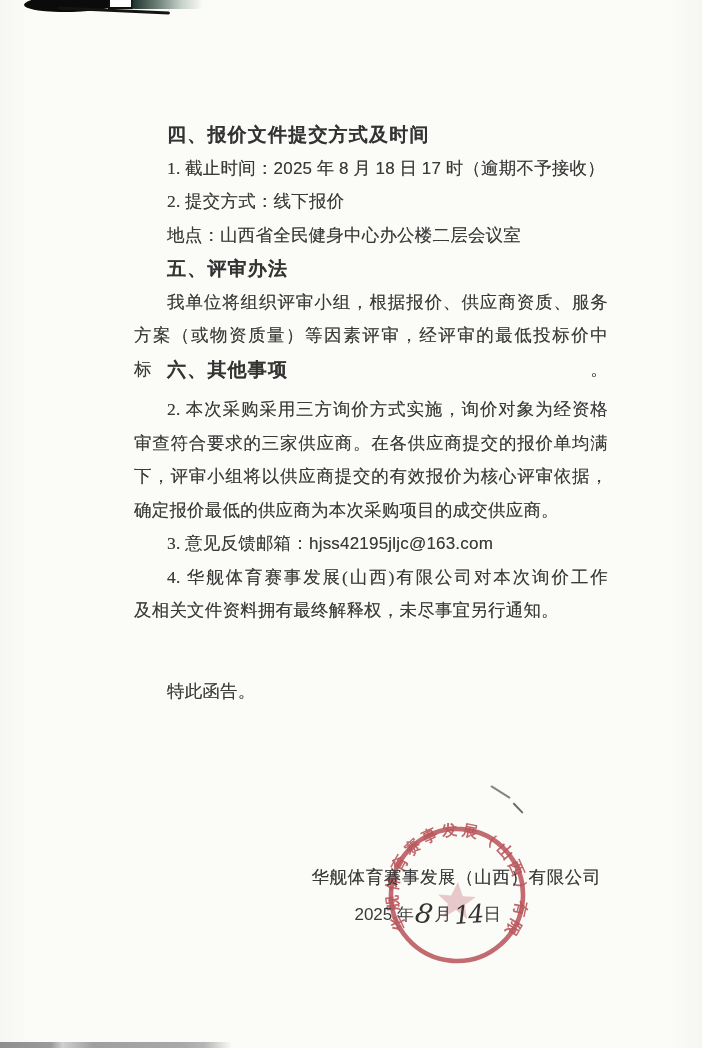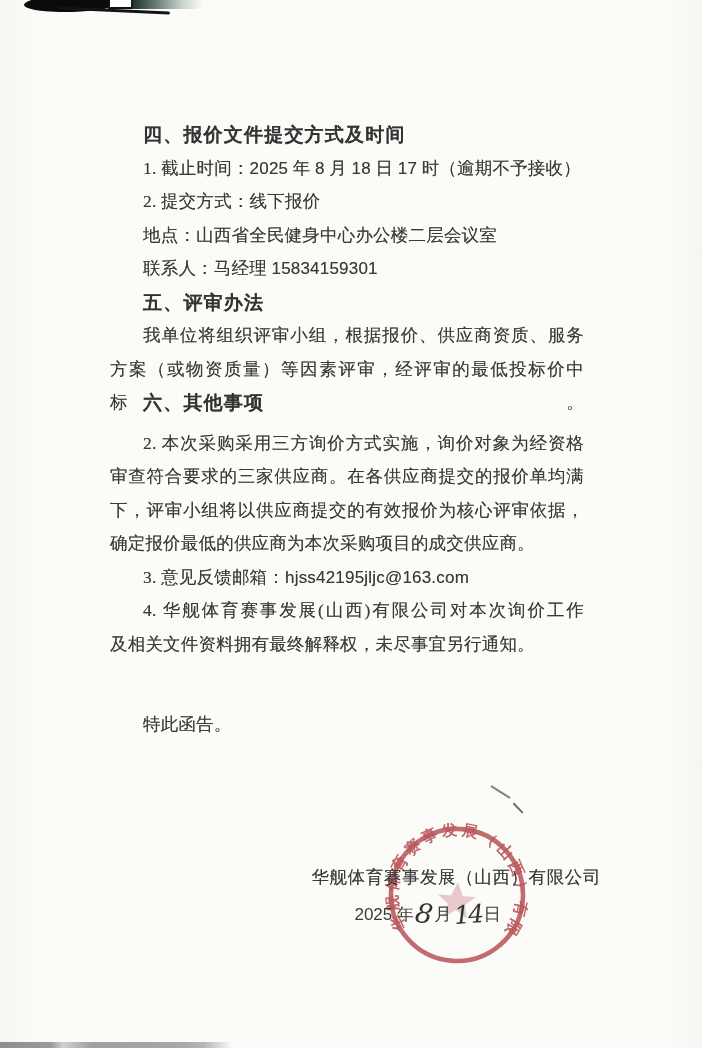--- a/index.html
+++ b/index.html
@@ -10,21 +10,21 @@
     font-family:"Liberation Serif","DejaVu Serif",serif;
     color:#3a3a3a;
   }
   .page::after{
     content:"";position:absolute;inset:0;pointer-events:none;
     background:
       radial-gradient(130% 105% at 50% 45%, rgba(0,0,0,0) 72%, rgba(0,0,0,0.025) 100%),
       linear-gradient(90deg, rgba(0,0,0,0.018), rgba(0,0,0,0) 5%, rgba(0,0,0,0) 95%, rgba(0,0,0,0.022));
   }
   
-  .text-column{position:absolute;left:110px;top:118px;width:474px;z-index:3;}
+  .text-column{position:absolute;left:134px;top:118px;width:474px;z-index:3;}
   .line{
     height:33.5px;line-height:33.5px;font-size:17.5px;letter-spacing:0.2px;
     white-space:nowrap;
     text-shadow:0 0 0.5px rgba(58,58,58,0.55);
   }
   .line.fill{white-space:normal;text-align:justify;text-align-last:justify;}
   .line.indent{padding-left:33px;}
   .line.heading{
     font-family:"DejaVu Sans","Liberation Sans",sans-serif;
     font-weight:700;font-size:19px;letter-spacing:1.2px;color:#333;
@@ -84,21 +84,20 @@
         <textPath href="#seal-arc" startOffset="0" textLength="300">华舰体育赛事发展（山西）有限公司</textPath>
       </text>
     </svg>
   </div>
 
   <div class="text-column">
       <div class="line heading indent line-section4-heading">四、报价文件提交方式及时间</div>
       <div class="line body indent line-deadline-line"><span>1. 截止时间：</span><span class="num">2025</span><span> 年 </span><span class="num">8</span><span> 月 </span><span class="num">18</span><span> 日 </span><span class="num">17</span><span> 时（逾期不予接收）</span></div>
       <div class="line body indent line-submit-method-line">2. 提交方式：线下报价</div>
       <div class="line body indent line-location-line">地点：山西省全民健身中心办公楼二层会议室</div>
-      <div class="line body indent line-contact-line"><span>联系人：马经理 </span><span class="num">15834159301</span></div>
       <div class="line heading indent line-section5-heading">五、评审办法</div>
       <div class="line body indent fill line-review-line-1">我单位将组织评审小组，根据报价、供应商资质、服务</div>
       <div class="line body fill line-review-line-2">方案（或物资质量）等因素评审，经评审的最低投标价中标。</div>
       <div class="line heading indent line-section6-heading">六、其他事项</div>
       <div class="line body indent fill line-other-2-line-1">2. 本次采购采用三方询价方式实施，询价对象为经资格</div>
       <div class="line body fill line-other-2-line-2">审查符合要求的三家供应商。在各供应商提交的报价单均满</div>
       <div class="line body fill line-other-2-line-4">下，评审小组将以供应商提交的有效报价为核心评审依据，</div>
       <div class="line body line-other-2-line-5">确定报价最低的供应商为本次采购项目的成交供应商。</div>
       <div class="line body indent line-feedback-email-line"><span>3. 意见反馈邮箱：</span><span class="num">hjss42195jljc@163.com</span></div>
       <div class="line body indent fill line-other-4-line-1">4. 华舰体育赛事发展(山西)有限公司对本次询价工作</div>

